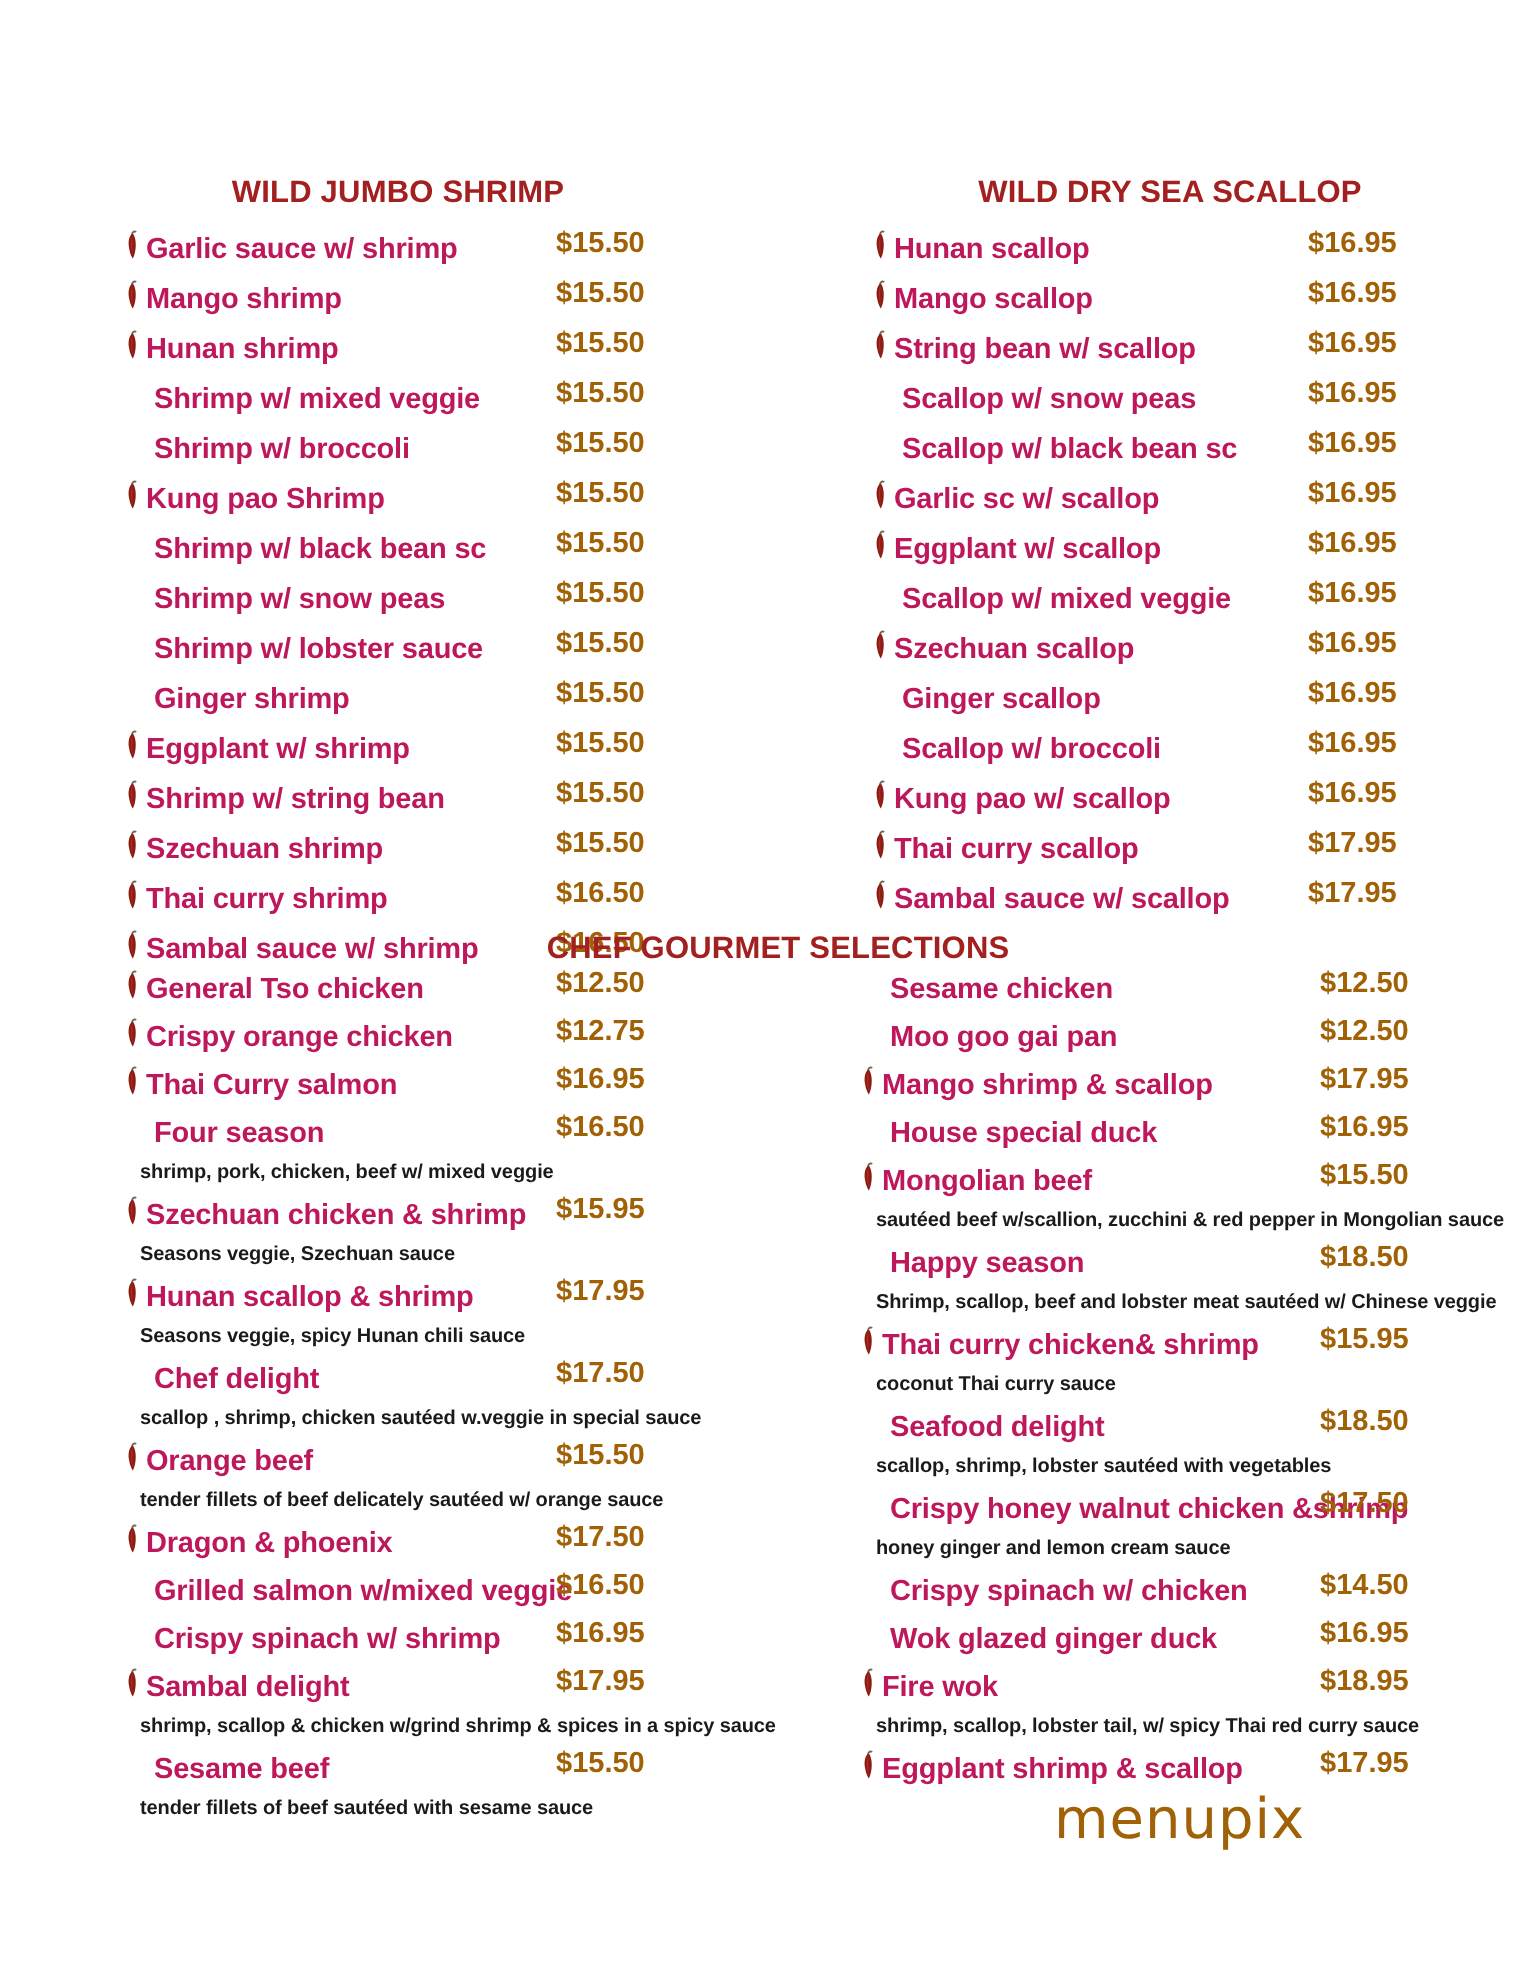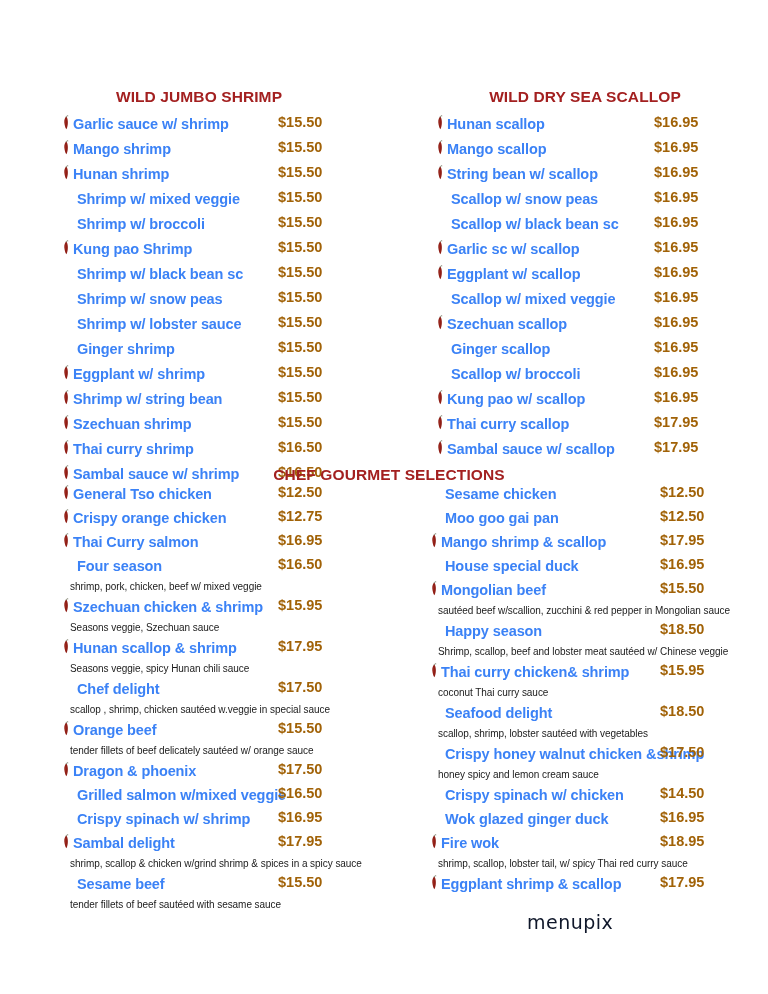--- a/index.html
+++ b/index.html
@@ -76,41 +76,41 @@
     display: inline-block;
     position: relative;
     top: 1px;
   }
   .chili svg { display: block; }
   .chili.empty svg { visibility: hidden; }
 
   .name {
     font-size: 14.5px;
     font-weight: bold;
-    color: #3b82f6;
+    color: #be185d;
     white-space: nowrap;
     letter-spacing: -0.1px;
   }
   .name.indent1 { padding-left: 4px; }
 
   .price {
     font-size: 14.5px;
     font-weight: bold;
     color: #a16207;
     position: absolute;
     white-space: nowrap;
   }
 
   
   .col-left .price  { left: 216px; }
   .col-right .price { left: 218px; }
 
   .desc {
     font-size: 10px;
-    font-weight: normal;
+    font-weight: bold;
     color: #1a1a1a;
     letter-spacing: -0.05px;
     height: 17px;
     line-height: 14px;
     padding-left: 8px;
     white-space: nowrap;
   }
 
   
   .chef-section {
@@ -136,26 +136,25 @@
   .chef-col.left .price  { left: 216px; }
   .chef-col.right .price { left: 230px; }
 
   .chef-col .row { height: 24px; }
 
   
   .watermark {
     position: absolute;
     left: 527px;
     top: 893px;
-    font-size: 19px;
-    color: #0f172a;
+    font-size: 28px;
+    color: #a16207;
     letter-spacing: 0.5px;
     font-family: "DejaVu Sans", sans-serif;
     user-select: none;
-    margin-top: 18px;
   }
 </style>
 </head>
 <body>
 
 <div class="page">
 
   <div class="seafood-section">
     <div class="seafood-heads">
       <div class="head-left">
@@ -747,21 +746,21 @@
             <span class="chili empty">
               <svg width="9" height="15" viewBox="0 0 9 15" aria-hidden="true">
                 <path d="M4.0 2.2 C4.3 1.0 5.0 0.6 5.8 0.8" stroke="#6b6b55" stroke-width="0.9" fill="none" stroke-linecap="round"></path>
                 <path d="M3.9 2.0 C2.2 3.6 2.0 6.6 2.6 9.4 C3.0 11.6 3.7 13.4 4.4 14.2 C5.1 13.2 5.6 11.2 5.8 9.0 C6.1 6.2 5.6 3.4 4.6 2.0 Z" fill="#8e1c14"></path>
                 <path d="M4.3 3.0 C3.5 4.4 3.3 6.6 3.6 8.8 C3.8 10.2 4.1 11.6 4.4 12.6 C4.1 10.0 4.0 6.2 4.3 3.0 Z" fill="#b03a2a" opacity="0.75"></path>
               </svg>
             </span>
             <span class="name indent1">Crispy honey walnut chicken &amp;shrimp</span>
             <span class="price">$17.50</span>
           </div>
-          <div class="desc">honey spicy and lemon cream sauce</div>
+          <div class="desc">honey ginger and lemon cream sauce</div>
           <div class="row">
             <span class="chili empty">
               <svg width="9" height="15" viewBox="0 0 9 15" aria-hidden="true">
                 <path d="M4.0 2.2 C4.3 1.0 5.0 0.6 5.8 0.8" stroke="#6b6b55" stroke-width="0.9" fill="none" stroke-linecap="round"></path>
                 <path d="M3.9 2.0 C2.2 3.6 2.0 6.6 2.6 9.4 C3.0 11.6 3.7 13.4 4.4 14.2 C5.1 13.2 5.6 11.2 5.8 9.0 C6.1 6.2 5.6 3.4 4.6 2.0 Z" fill="#8e1c14"></path>
                 <path d="M4.3 3.0 C3.5 4.4 3.3 6.6 3.6 8.8 C3.8 10.2 4.1 11.6 4.4 12.6 C4.1 10.0 4.0 6.2 4.3 3.0 Z" fill="#b03a2a" opacity="0.75"></path>
               </svg>
             </span>
             <span class="name indent1">Crispy spinach w/ chicken</span>
             <span class="price">$14.50</span>

